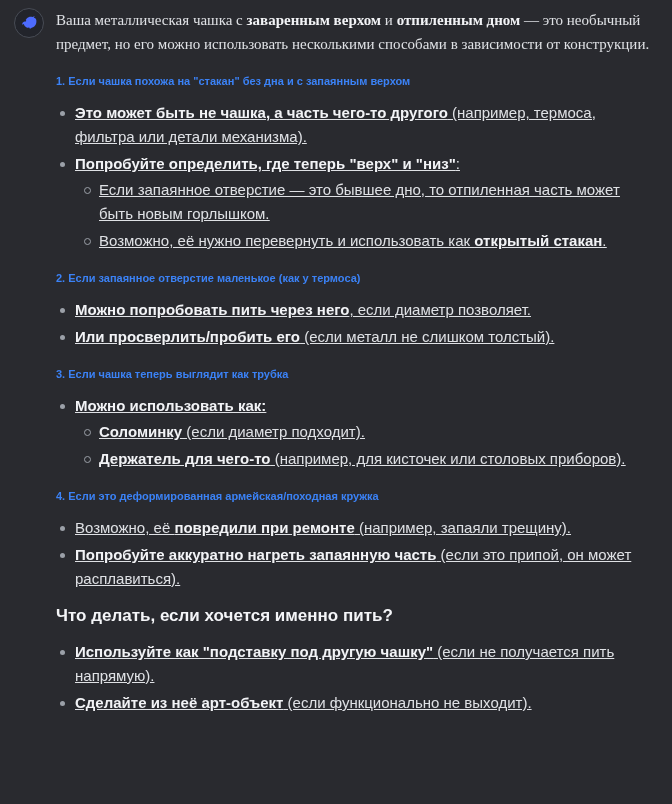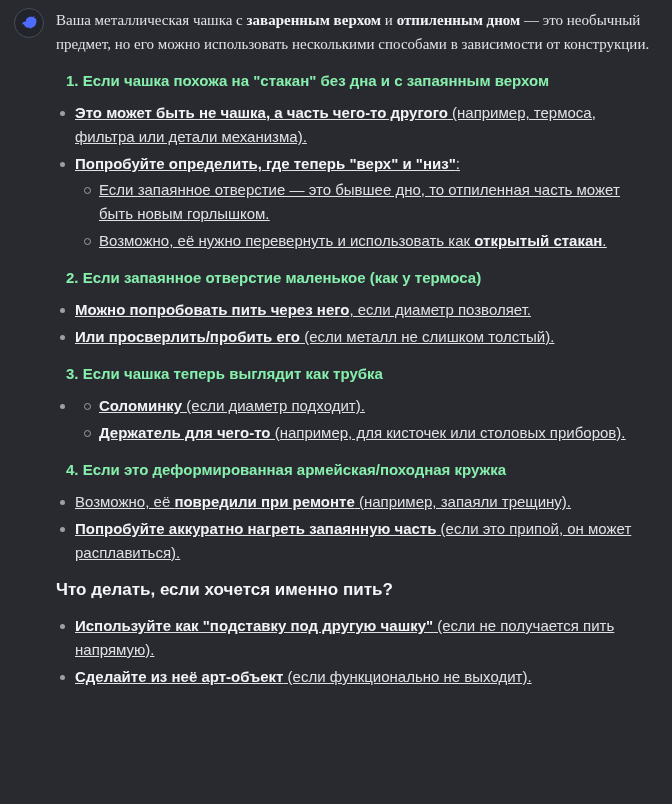--- a/index.html
+++ b/index.html
@@ -47,25 +47,25 @@
     font-family: Liberation Serif, serif;
   }
   .message-body h3 {
     font-size: 17px;
     line-height: 24px;
     font-weight: 700;
     color: #f4f5f8;
     margin: 13px 0 12px 0;
   }
   .message-body h4 {
-    font-size: 15px;
+    font-size: 11px;
     line-height: 24px;
     font-weight: 700;
-    color: #86efac;
-    margin: 13px 0 8px 10px;
+    color: #3b82f6;
+    margin: 13px 0 8px 0;
   }
   .message-body strong { color: #f2f3f6; font-weight: 700; }
   .message-body ul {
     list-style: none;
     margin: 0 0 12px 0;
     padding: 0;
   }
   .message-body li {
     position: relative;
     padding-left: 19px;
@@ -125,21 +125,21 @@
               <li><span>Возможно, её нужно перевернуть и использовать как </span><strong>открытый стакан</strong><span>.</span></li>
             </ul></li>
         </ul>
         <h4>2. Если запаянное отверстие маленькое (как у термоса)</h4>
         <ul class="bullet-list">
           <li><strong>Можно попробовать пить через него</strong><span>, если диаметр позволяет.</span></li>
           <li><strong>Или просверлить/пробить его</strong><span> (если металл не слишком толстый).</span></li>
         </ul>
         <h4>3. Если чашка теперь выглядит как трубка</h4>
         <ul class="bullet-list">
-          <li><ul class="sub-list">
+          <li><strong>Можно использовать как:</strong><ul class="sub-list">
               <li><strong>Соломинку</strong><span> (если диаметр подходит).</span></li>
               <li><strong>Держатель для чего-то</strong><span> (например, для кисточек или столовых приборов).</span></li>
             </ul></li>
         </ul>
         <h4>4. Если это деформированная армейская/походная кружка</h4>
         <ul class="bullet-list">
           <li><span>Возможно, её </span><strong>повредили при ремонте</strong><span> (например, запаяли трещину).</span></li>
           <li><strong>Попробуйте аккуратно нагреть запаянную часть</strong><span> (если это припой, он может расплавиться).</span></li>
         </ul>
         <h3>Что делать, если хочется именно пить?</h3>

